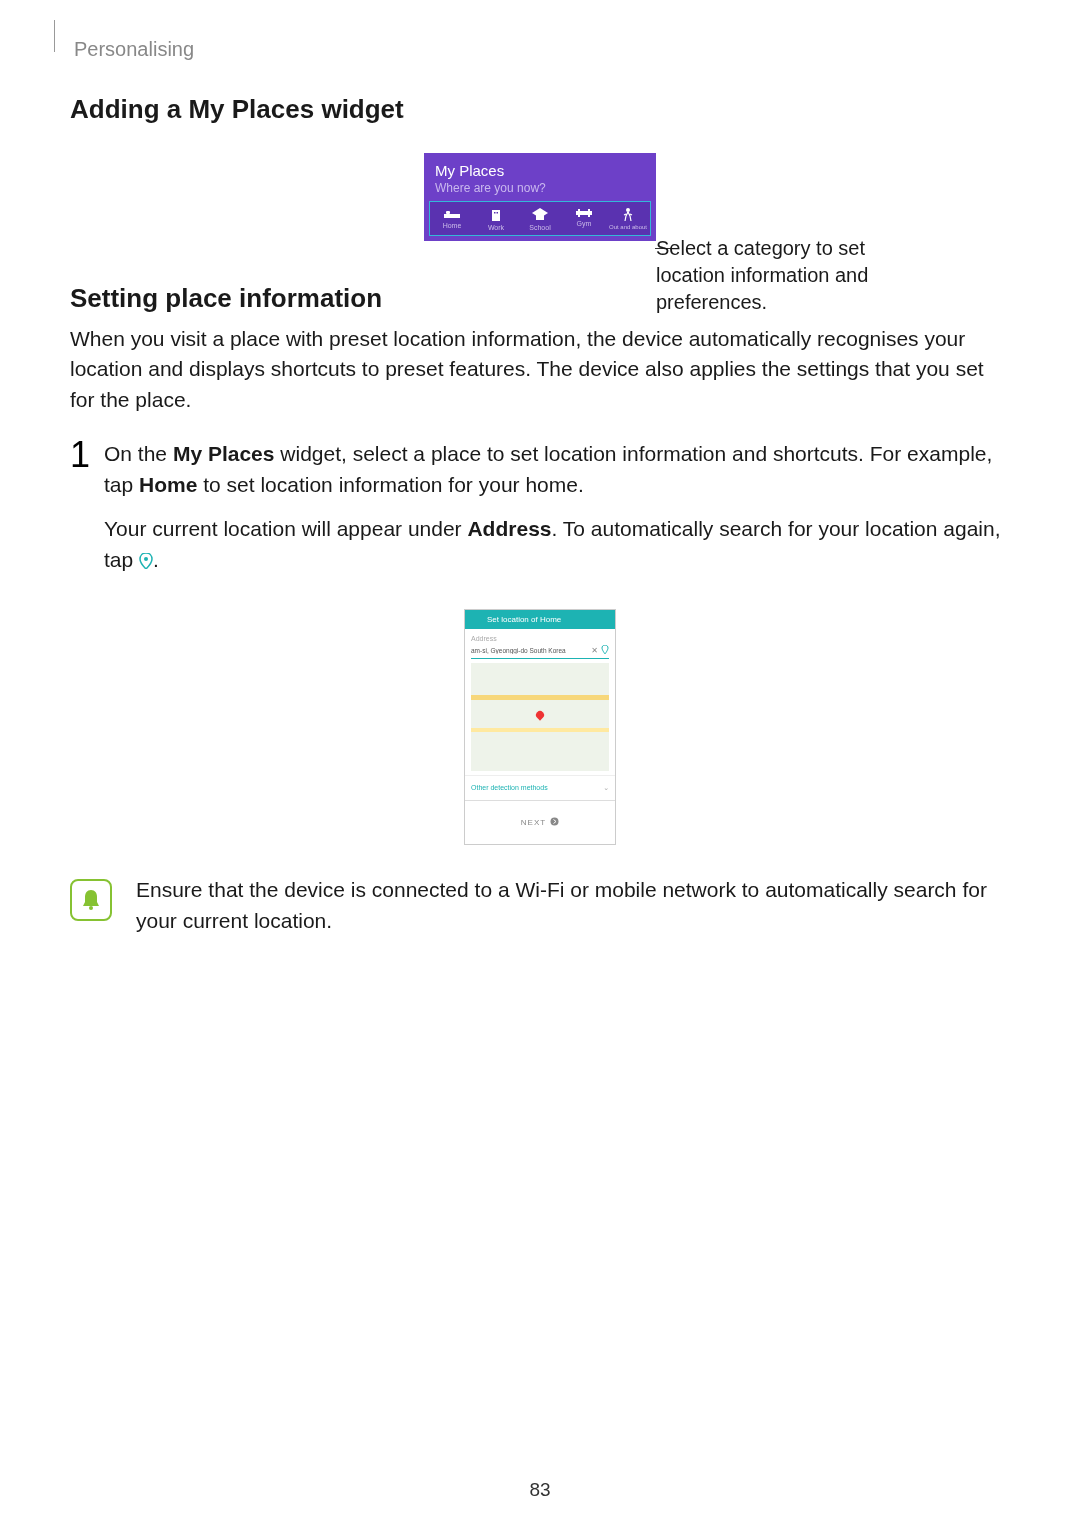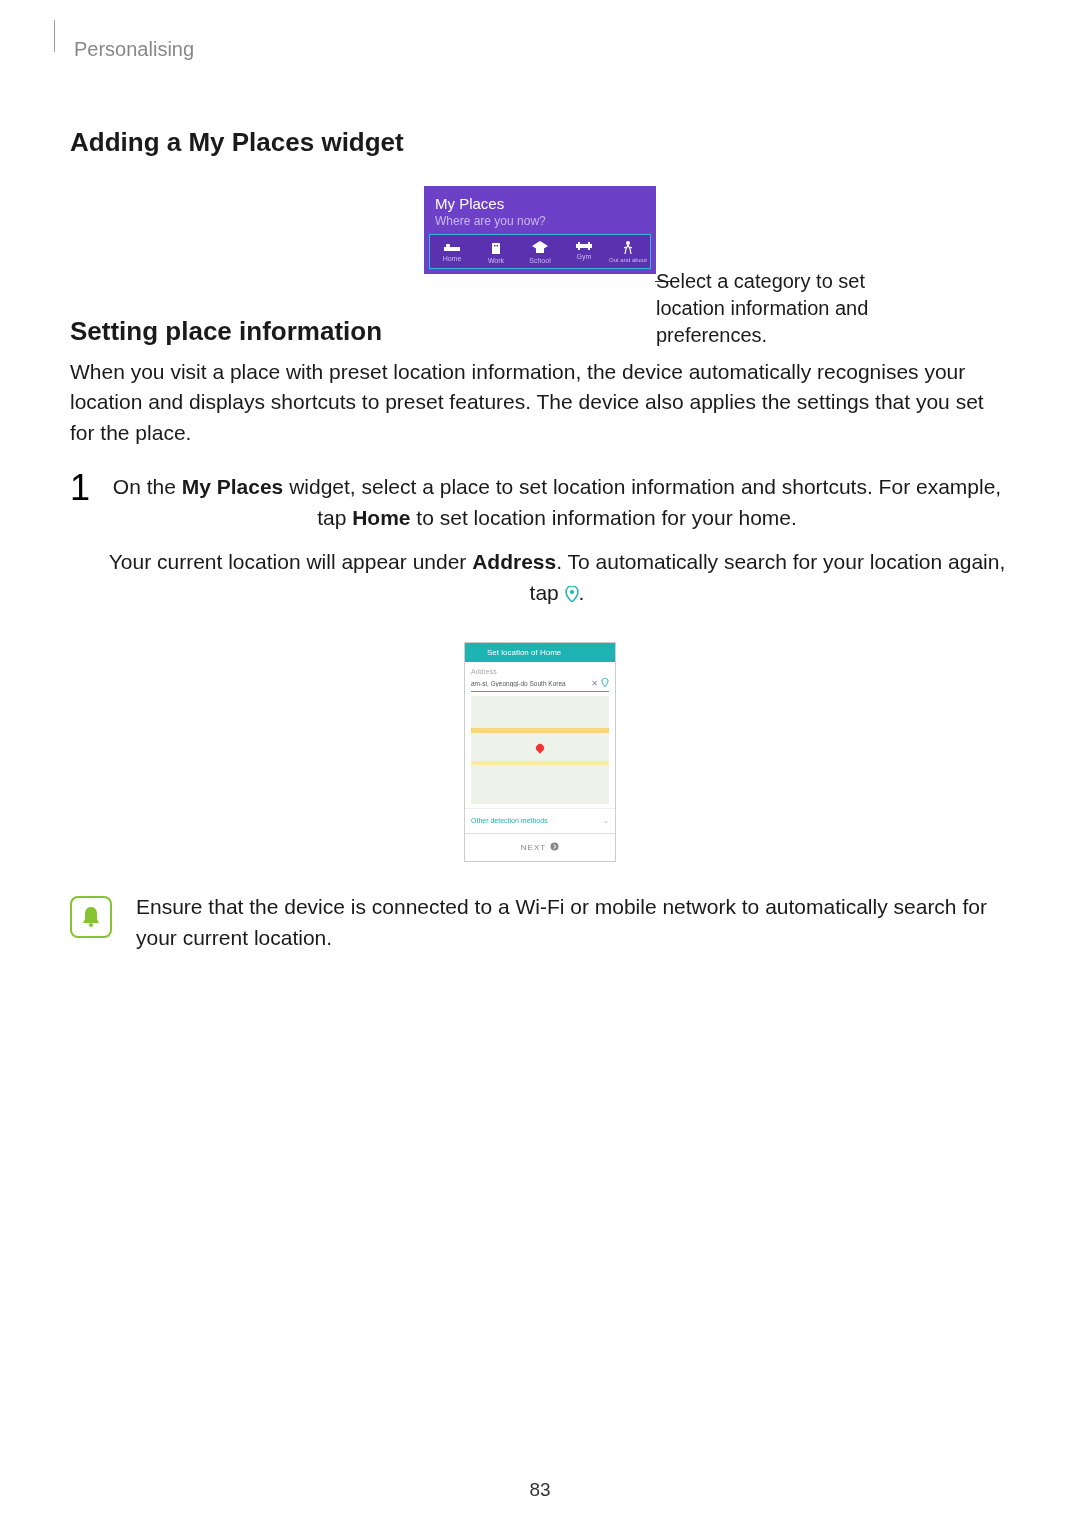--- a/index.html
+++ b/index.html
@@ -20,21 +20,21 @@
   .header-rule {
     border-left: 1px solid #999;
     height: 32px;
     position: absolute;
     left: 54px;
     top: 20px;
   }
   .breadcrumb {
     color: #888;
     font-size: 20px;
-    margin: 8px 0 66px 4px;
+    margin: 8px 0 33px 4px;
   }
   h2 {
     font-size: 26px;
     font-weight: 700;
     margin: 20px 0 10px 0;
   }
   h2.second {
     margin-top: 42px;
   }
   p {
@@ -52,21 +52,20 @@
     font-size: 36px;
     font-weight: 400;
     width: 34px;
     flex: 0 0 34px;
     line-height: 1;
     margin-top: -2px;
     color: #000;
   }
   .step-body {
     flex: 1;
-    text-align: center;
   }
   .widget-figure {
     display: flex;
     align-items: center;
     justify-content: center;
     margin: 28px 0 14px 0;
     position: relative;
   }
   .widget-card {
     width: 230px;
@@ -175,21 +174,21 @@
     font-size: 7px;
     padding: 8px 6px;
     display: flex;
     justify-content: space-between;
     border-top: 1px solid #eee;
   }
   .phone-next {
     text-align: center;
     font-size: 8px;
     color: #888;
-    padding: 8px 0;
+    padding: 16px 0;
     border-top: 1px solid #ddd;
     letter-spacing: 1px;
     display: flex;
     align-items: center;
     justify-content: center;
     gap: 4px;
   }
   .note-row {
     display: flex;
     align-items: flex-start;

